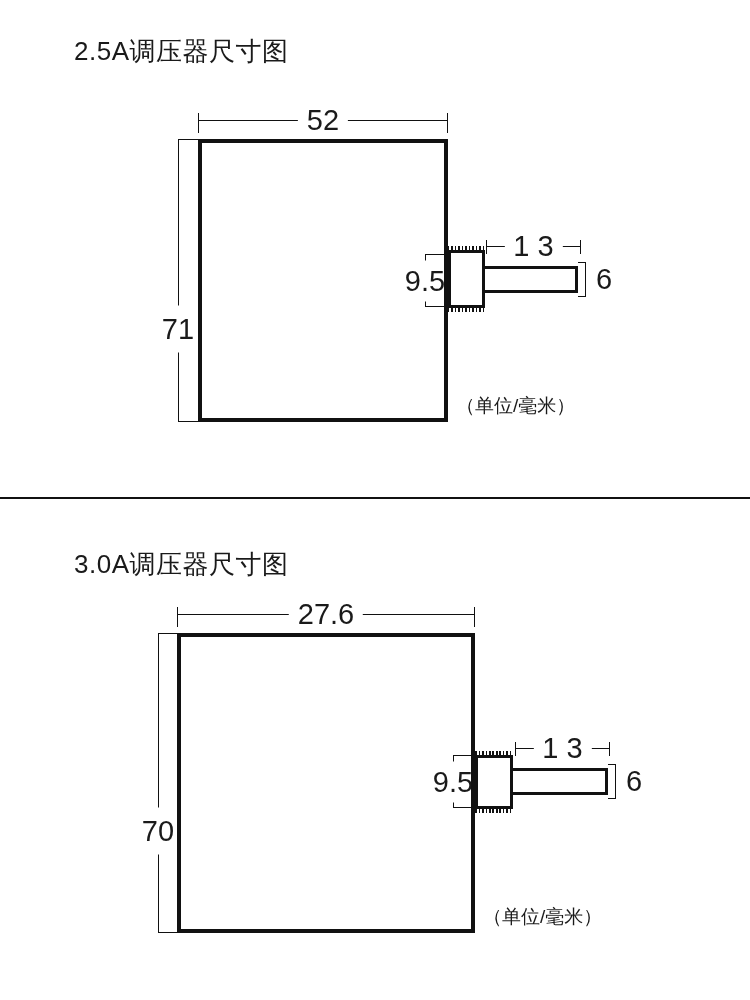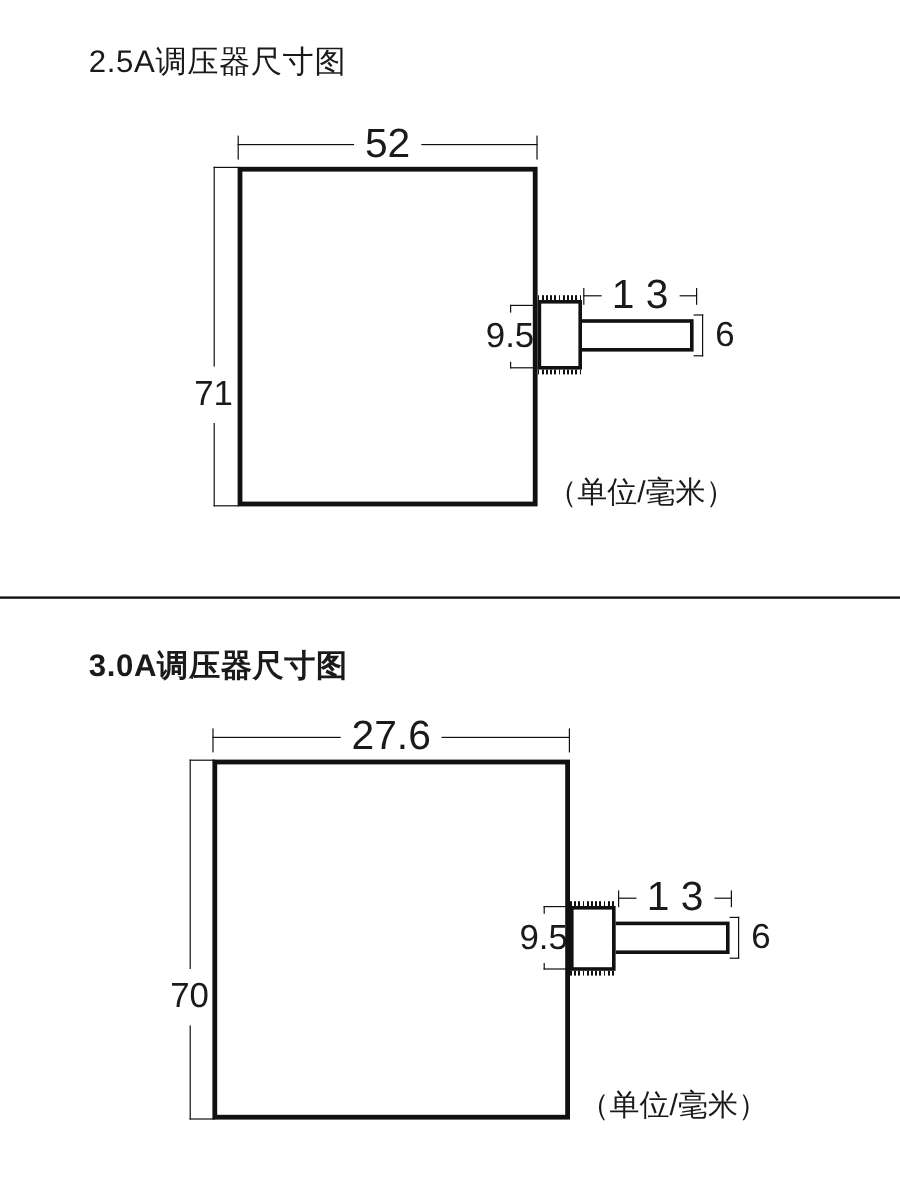--- a/index.html
+++ b/index.html
@@ -6,34 +6,34 @@
     --line:#111111;
     --text:#1a1a1a;
   }
   html,body{margin:0;padding:0;background:#ffffff;}
   #page{
     position:relative;width:750px;height:1000px;background:#ffffff;overflow:hidden;
     font-family:"Liberation Sans","DejaVu Sans",sans-serif;color:var(--text);
   }
   .abs{position:absolute;}
   .title{font-size:26px;letter-spacing:0.5px;color:var(--text);white-space:nowrap;}
-  .unit-note{font-size:25px;color:var(--text);white-space:nowrap;}
+  .unit-note{font-size:19px;color:var(--text);white-space:nowrap;}
 
   
   .rect{position:absolute;border:4px solid var(--line);box-sizing:border-box;background:transparent;z-index:5;}
 
   
   .dim-h{position:absolute;z-index:2;height:0;}
   .dim-h .ln{position:absolute;left:0;right:0;top:0;height:1px;background:var(--line);}
   .dim-h .tk{position:absolute;top:-7px;width:1px;height:20px;background:var(--line);}
   .dim-h .tk.l{left:0;}
   .dim-h .tk.r{right:0;}
   .dim-h.short .tk{top:-6px;height:14px;}
   .dim-h .lb{position:absolute;left:50%;top:0;transform:translate(-50%,-50%);
-    background:#fff;padding:0 9px;font-size:34px;white-space:nowrap;}
+    background:#fff;padding:0 9px;font-size:29px;white-space:nowrap;}
 
   
   .dim-v{position:absolute;z-index:2;width:0;}
   .dim-v .ln{position:absolute;left:0;top:0;bottom:0;width:1px;background:var(--line);}
   .dim-v .tk{position:absolute;left:0;width:21px;height:1px;background:var(--line);}
   .dim-v .tk.t{top:0;}
   .dim-v .tk.b{bottom:0;}
   .dim-v .lb{position:absolute;left:0;top:50%;transform:translate(-50%,-50%);
     background:#fff;padding:7px 2px;font-size:29px;white-space:nowrap;margin-top:48px;}
 
@@ -112,21 +112,21 @@
       <div class="tk b"></div>
       <div class="lb">9.5</div>
     </div>
 
     <div class="abs unit-note" style="left:456px;top:393px;">（单位/毫米）</div>
   </div>
 
   <div class="divider" style="top:497px;"></div>
 
   <div class="abs" style="left:0;top:499px;width:750px;height:501px;">
-    <div class="abs title" style="left:74px;top:38px;font-weight:bold;">3.0A调压器尺寸图</div>
+    <div class="abs title" style="left:74px;top:48px;">3.0A调压器尺寸图</div>
 
     <div class="rect" style="left:177px;top:134px;width:298px;height:300px;"></div>
 
     <div class="dim-h" style="left:177px;top:115px;width:298px;">
       <div class="ln"></div>
       <div class="tk l"></div>
       <div class="tk r"></div>
       <div class="lb">27.6</div>
     </div>
 

